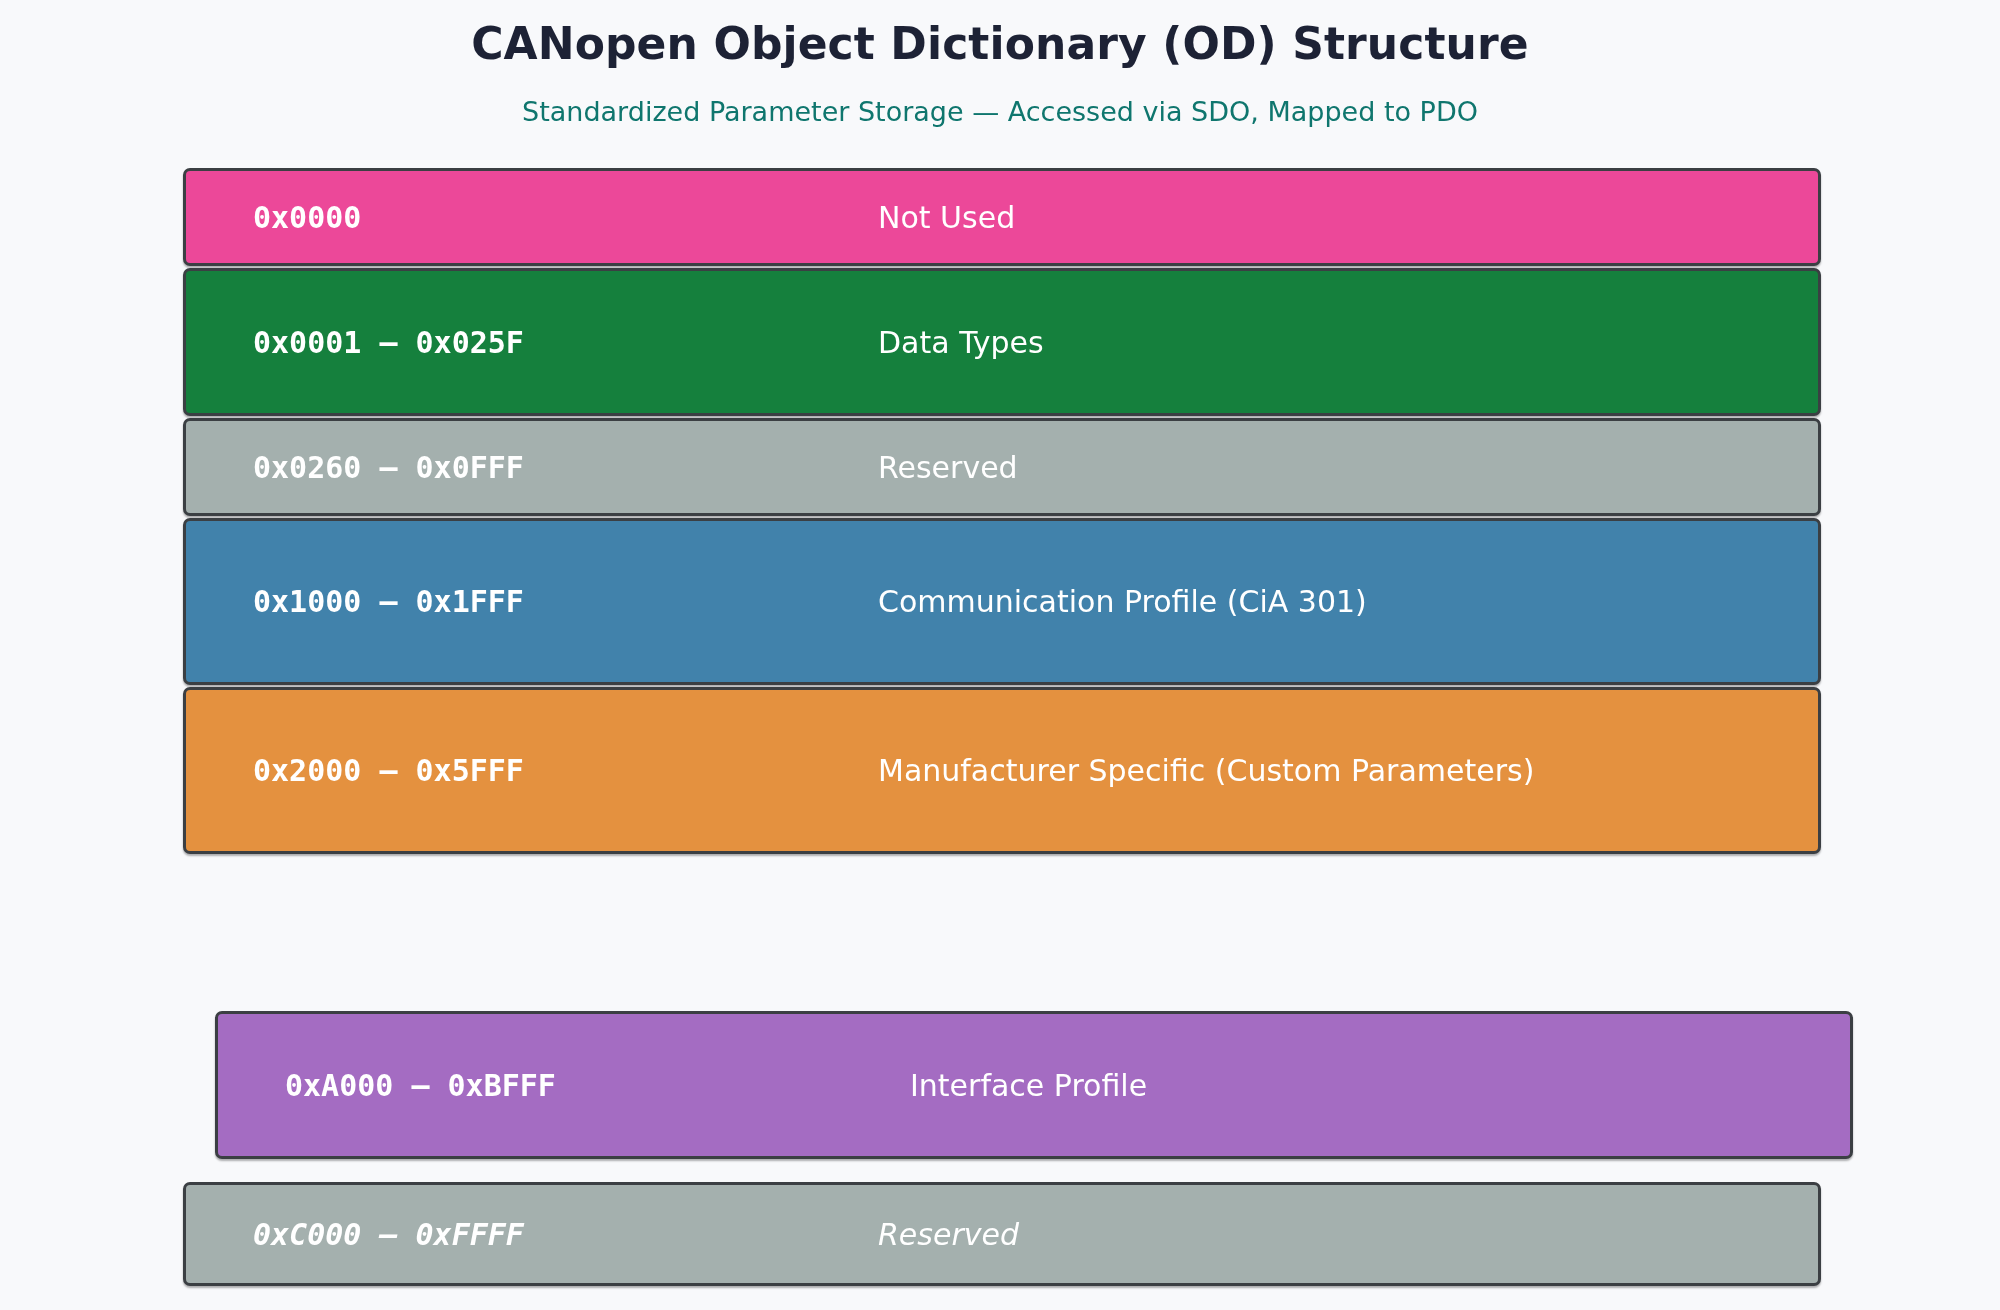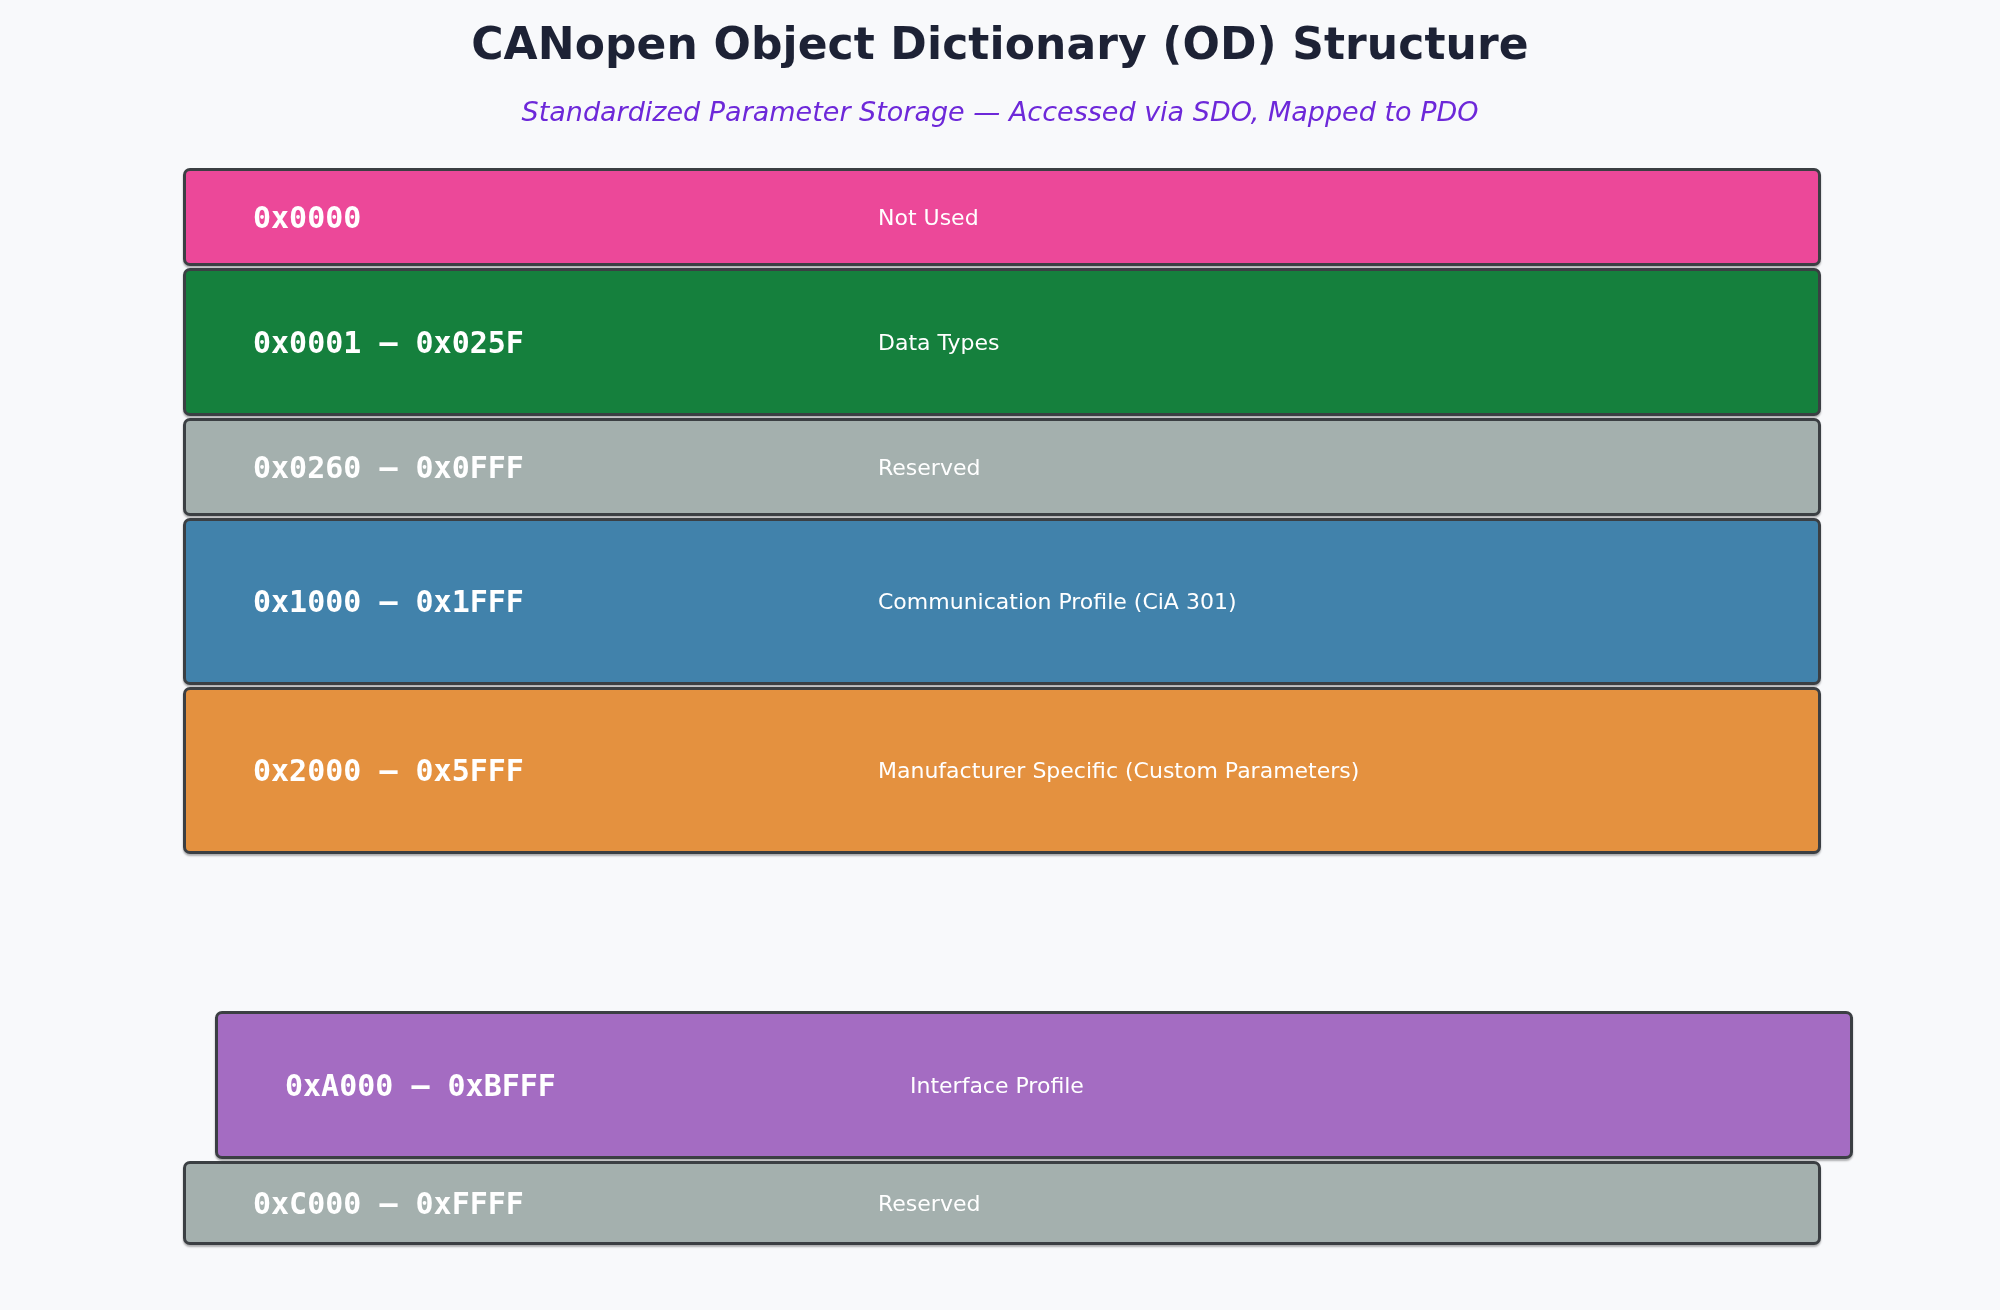--- a/index.html
+++ b/index.html
@@ -36,23 +36,22 @@
   }
   #subtitle {
     position: absolute;
     left: 0;
     top: 96px;
     width: 2000px;
     text-align: center;
     font-family: "DejaVu Sans", sans-serif;
     font-size: 27px;
     font-weight: normal;
-    color: #6d28d9;
+    color: #0f766e;
     white-space: nowrap;
-    font-style: italic;
   }
 
   
   #bands {
     position: absolute;
     left: 183px;
     top: 168px;
     width: 1638px;
     height: 1092px;
   }
@@ -82,21 +81,21 @@
     font-weight: bold;
     color: #ffffff;
     white-space: pre;
     letter-spacing: 0px;
   }
 
   .band-label {
     position: absolute;
     left: 692px;
     font-family: "DejaVu Sans", sans-serif;
-    font-size: 22px;
+    font-size: 30px;
     font-weight: normal;
     color: #ffffff;
     white-space: nowrap;
   }
 </style>
 </head>
 <body>
 
 <div id="canvas">
 
@@ -134,21 +133,21 @@
           <span class="band-range">0x2000 — 0x5FFF</span>
           <span class="band-label">Manufacturer Specific (Custom Parameters)</span>
         </div>
       </div>
       <div class="band" style="top: 843px; height: 148px; background: rgb(164, 108, 194); border-color: rgb(59, 63, 67); margin-left: 32px;">
         <div class="band-inner">
           <span class="band-range">0xA000 — 0xBFFF</span>
           <span class="band-label">Interface Profile</span>
         </div>
       </div>
-      <div class="band" style="top: 993px; height: 84px; background: rgb(164, 176, 174); border-color: rgb(59, 63, 67);">
+      <div class="band" style="top: 1014px; height: 104px; background: rgb(164, 176, 174); border-color: rgb(59, 63, 67); font-style: italic;">
         <div class="band-inner">
           <span class="band-range">0xC000 — 0xFFFF</span>
           <span class="band-label">Reserved</span>
         </div>
       </div>
     </div>
 
 </div>
 
 </body></html>

